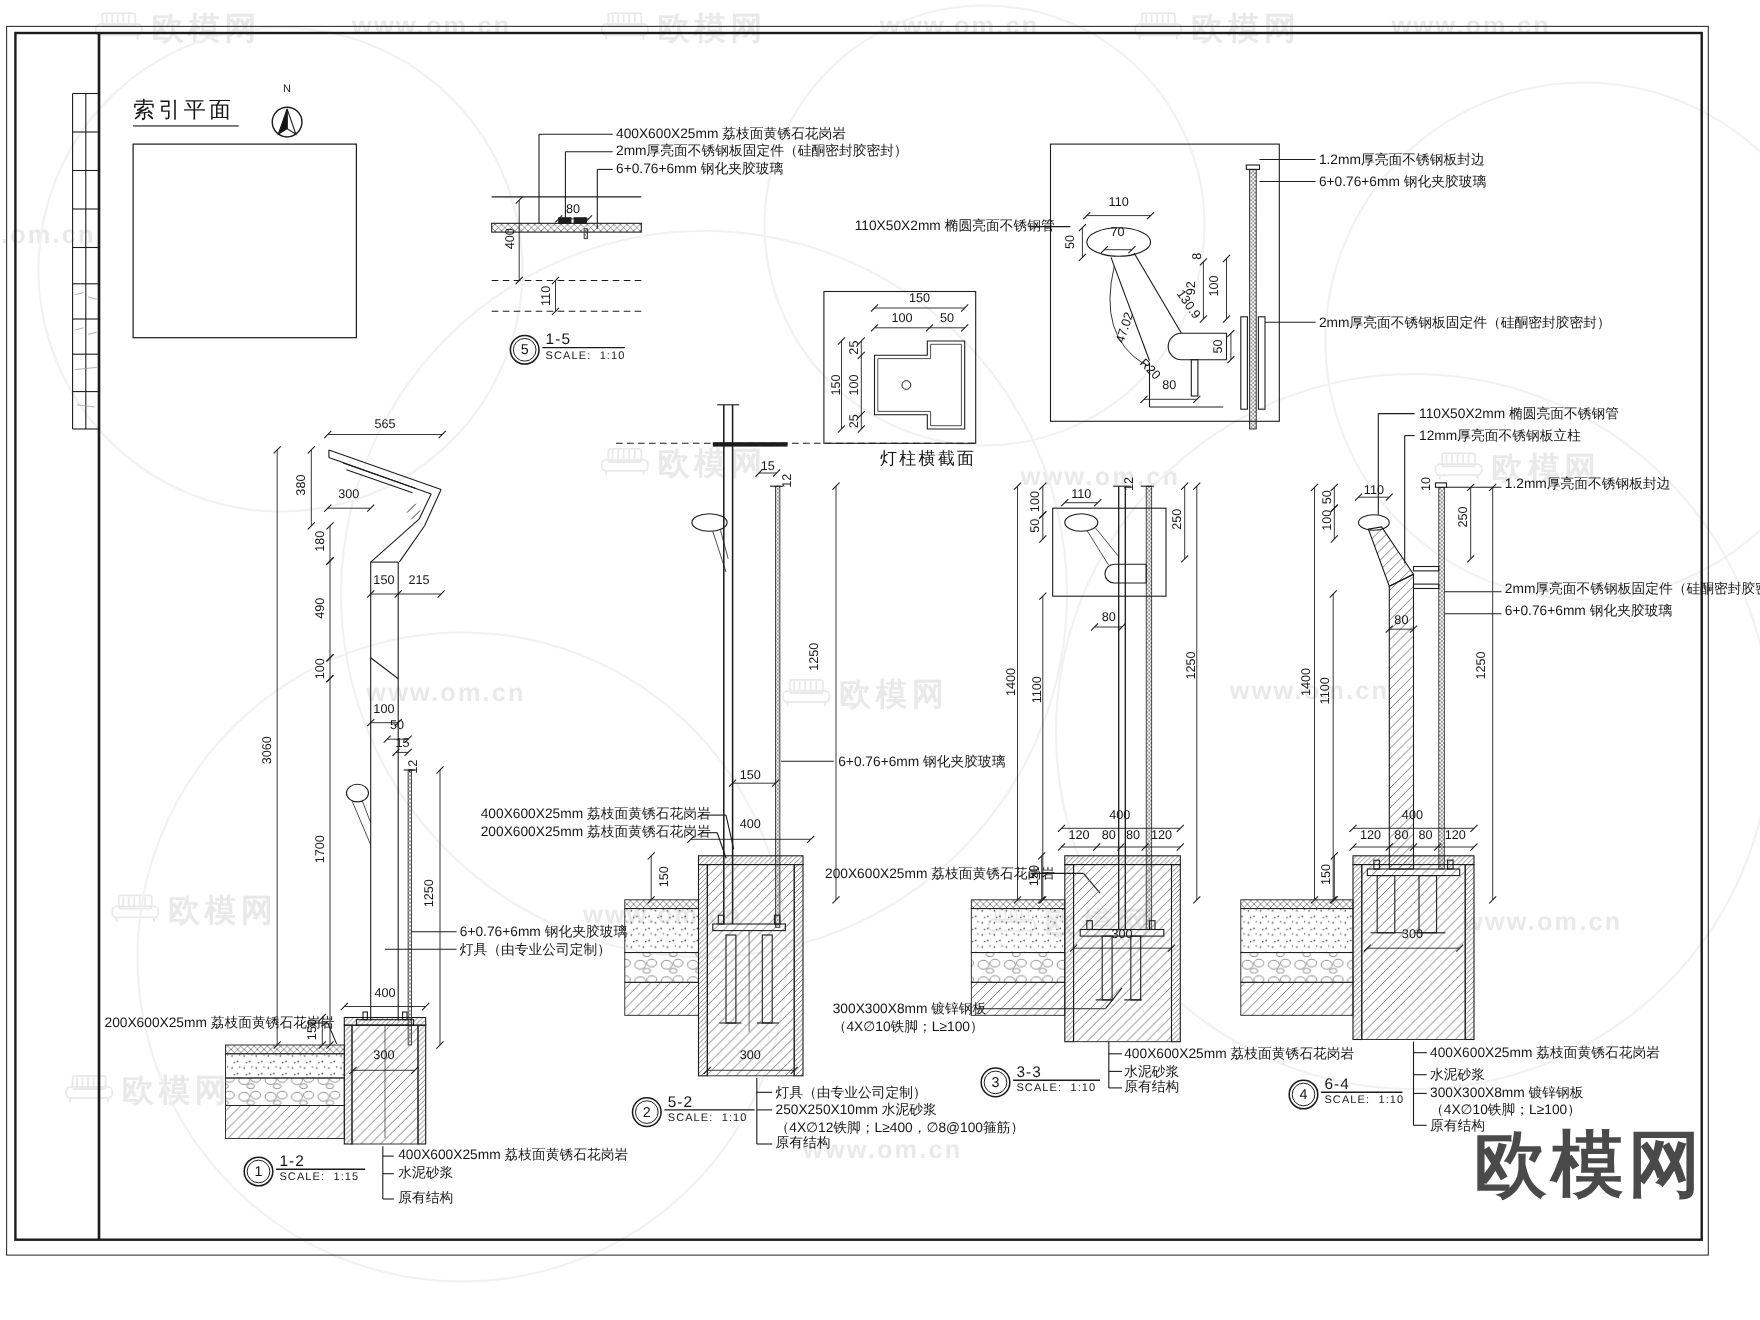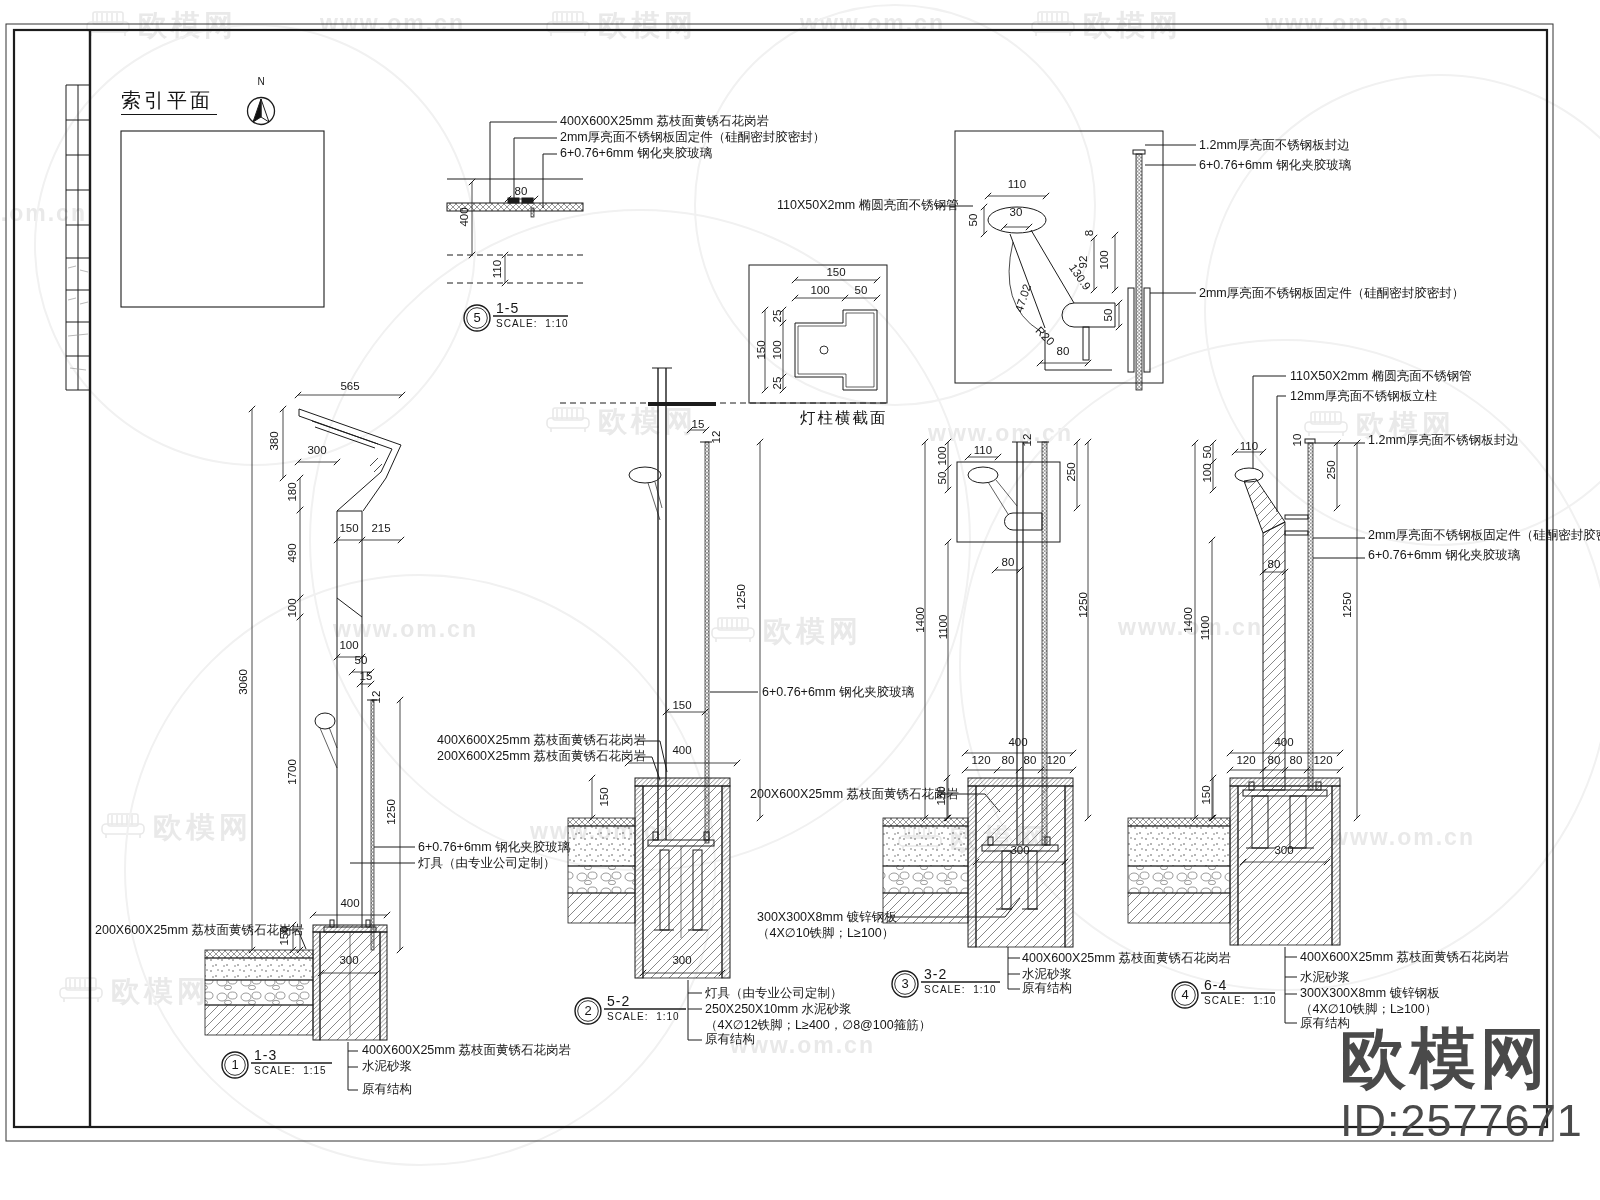--- a/index.html
+++ b/index.html
@@ -597,21 +597,21 @@
 
   <div id="text-layer">
       <span class="t utitle" style="left: 121px; top: 90px;">索引平面</span>
       <span class="t north" style="left: 261px; top: 82px;">N</span>
       <span class="t cap" style="left: 800px; top: 410px;">灯柱横截面</span>
       <span class="t dim " style="left: 521px; top: 191px;">80</span>
       <span class="t dim" style="left: 464px; top: 217px; transform: translate(-50%, -50%) rotate(-90deg);">400</span>
       <span class="t dim" style="left: 497px; top: 269px; transform: translate(-50%, -50%) rotate(-90deg);">110</span>
       <span class="t dim" style="left: 1017px; top: 184px;">110</span>
       <span class="t dim " style="left: 973px; top: 220px; transform: translate(-50%, -50%) rotate(-90deg);">50</span>
-      <span class="t dim " style="left: 1016px; top: 212px;">30</span>
+      <span class="t dim " style="left: 1016px; top: 212px;">70</span>
       <span class="t dim " style="left: 1089px; top: 233px; transform: translate(-50%, -50%) rotate(-90deg);">8</span>
       <span class="t dim " style="left: 1083px; top: 262px; transform: translate(-50%, -50%) rotate(-90deg);">92</span>
       <span class="t dim" style="left: 1104px; top: 260px; transform: translate(-50%, -50%) rotate(-90deg);">100</span>
       <span class="t dim" style="left: 1080px; top: 277px; transform: translate(-50%, -50%) rotate(55deg);">130.9</span>
       <span class="t dim " style="left: 1108px; top: 315px; transform: translate(-50%, -50%) rotate(-90deg);">50</span>
       <span class="t dim" style="left: 1045px; top: 336px; transform: translate(-50%, -50%) rotate(45deg);">R20</span>
       <span class="t dim " style="left: 1023px; top: 298px; transform: translate(-50%, -50%) rotate(-72deg);">47.02</span>
       <span class="t dim " style="left: 1063px; top: 351px;">80</span>
       <span class="t dim" style="left: 836px; top: 272px;">150</span>
       <span class="t dim" style="left: 820px; top: 290px;">100</span>
@@ -707,33 +707,32 @@
       <span class="t ann" style="left: 1290px; top: 390px;">12mm厚亮面不锈钢板立柱</span>
       <span class="t ann" style="left: 1368px; top: 434px;">1.2mm厚亮面不锈钢板封边</span>
       <span class="t ann" style="left: 1368px; top: 529px;">2mm厚亮面不锈钢板固定件（硅酮密封胶密封）</span>
       <span class="t ann" style="left: 1368px; top: 549px;">6+0.76+6mm 钢化夹胶玻璃</span>
       <span class="t ann" style="left: 1300px; top: 951px;">400X600X25mm 荔枝面黄锈石花岗岩</span>
       <span class="t ann" style="left: 1300px; top: 971px;">水泥砂浆</span>
       <span class="t ann" style="left: 1300px; top: 987px;">300X300X8mm 镀锌钢板</span>
       <span class="t ann" style="left: 1300px; top: 1003px;">（4X∅10铁脚；L≥100）</span>
       <span class="t ann" style="left: 1300px; top: 1017px;">原有结构</span>
       <span class="t mnum" style="left: 235px; top: 1065px;">1</span>
-      <span class="t mname" style="left: 254px; top: 1048px;">1-3</span>
+      <span class="t mname" style="left: 254px; top: 1048px;">1-2</span>
       <span class="t mscale" style="left: 254px; top: 1066px;">SCALE:  1:15</span>
       <span class="t mnum" style="left: 588px; top: 1011px;">2</span>
       <span class="t mname" style="left: 607px; top: 994px;">5-2</span>
       <span class="t mscale" style="left: 607px; top: 1012px;">SCALE:  1:10</span>
       <span class="t mnum" style="left: 905px; top: 984px;">3</span>
-      <span class="t mname" style="left: 924px; top: 967px;">3-2</span>
+      <span class="t mname" style="left: 924px; top: 967px;">3-3</span>
       <span class="t mscale" style="left: 924px; top: 985px;">SCALE:  1:10</span>
       <span class="t mnum" style="left: 1185px; top: 995px;">4</span>
       <span class="t mname" style="left: 1204px; top: 978px;">6-4</span>
       <span class="t mscale" style="left: 1204px; top: 996px;">SCALE:  1:10</span>
       <span class="t mnum" style="left: 477px; top: 318px;">5</span>
       <span class="t mname" style="left: 496px; top: 301px;">1-5</span>
       <span class="t mscale" style="left: 496px; top: 319px;">SCALE:  1:10</span>
     </div>
 
   <div id="logo">
     <div class="lb">欧模网</div>
-    <div class="li">ID:2577671</div>
   </div>
 </div>
 
 </body></html>

